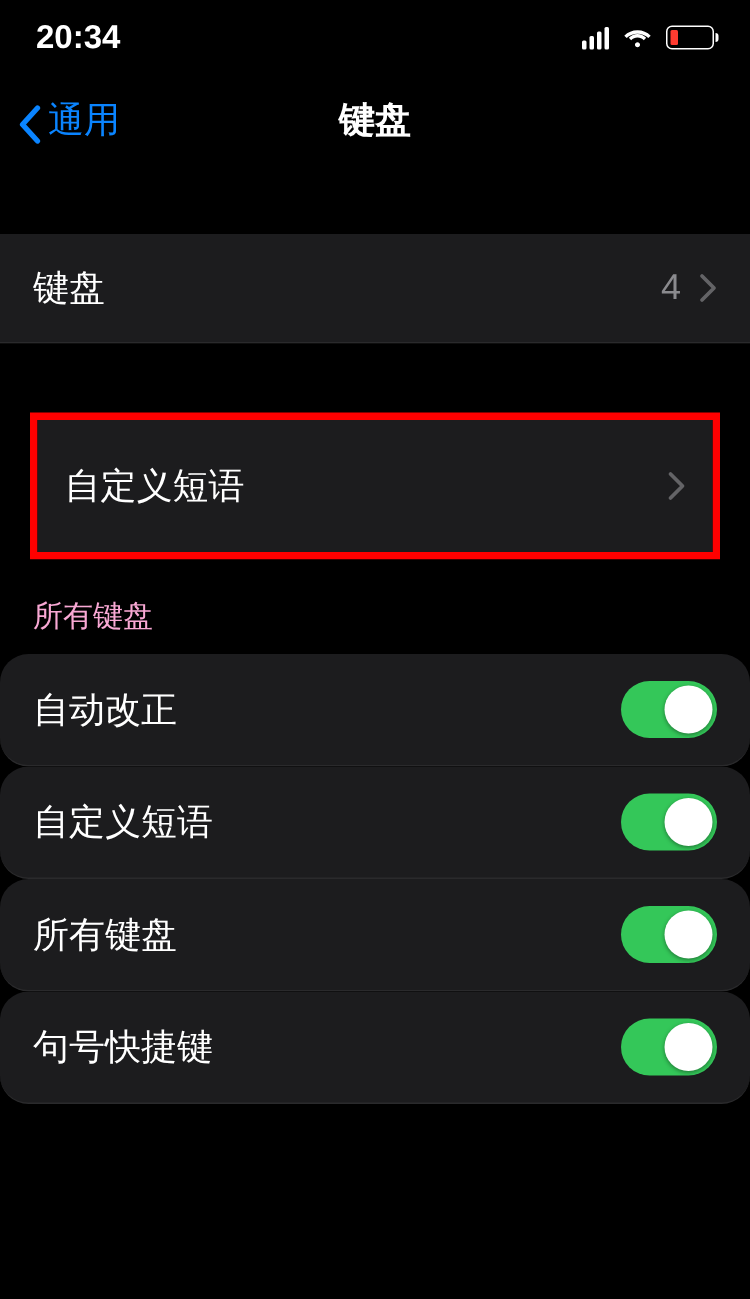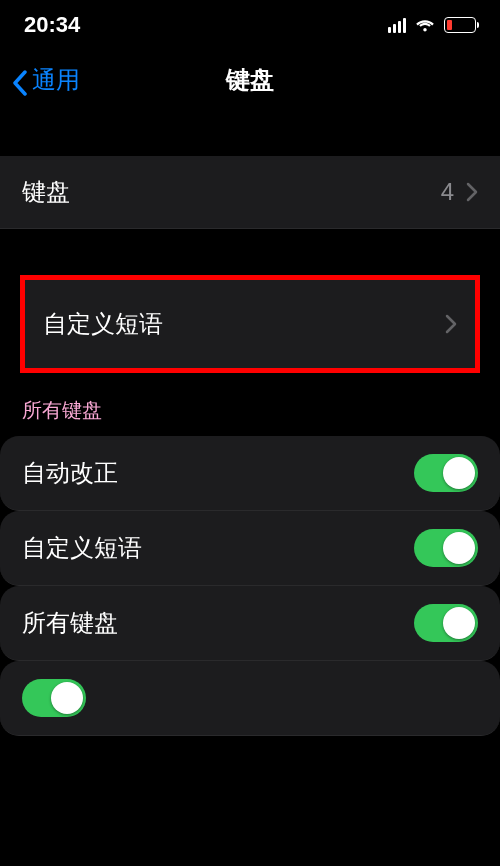--- a/index.html
+++ b/index.html
@@ -236,17 +236,18 @@
         <div class="knob"></div>
       </div>
     </div>
     <div class="toggle-row">
       <span class="row-label">所有键盘</span>
       <div class="switch on">
         <div class="knob"></div>
       </div>
     </div>
     <div class="toggle-row">
+      <span class="row-label">句号快捷键</span>
       <div class="switch on">
         <div class="knob"></div>
       </div>
     </div>
   </div>
 
 </body></html>

